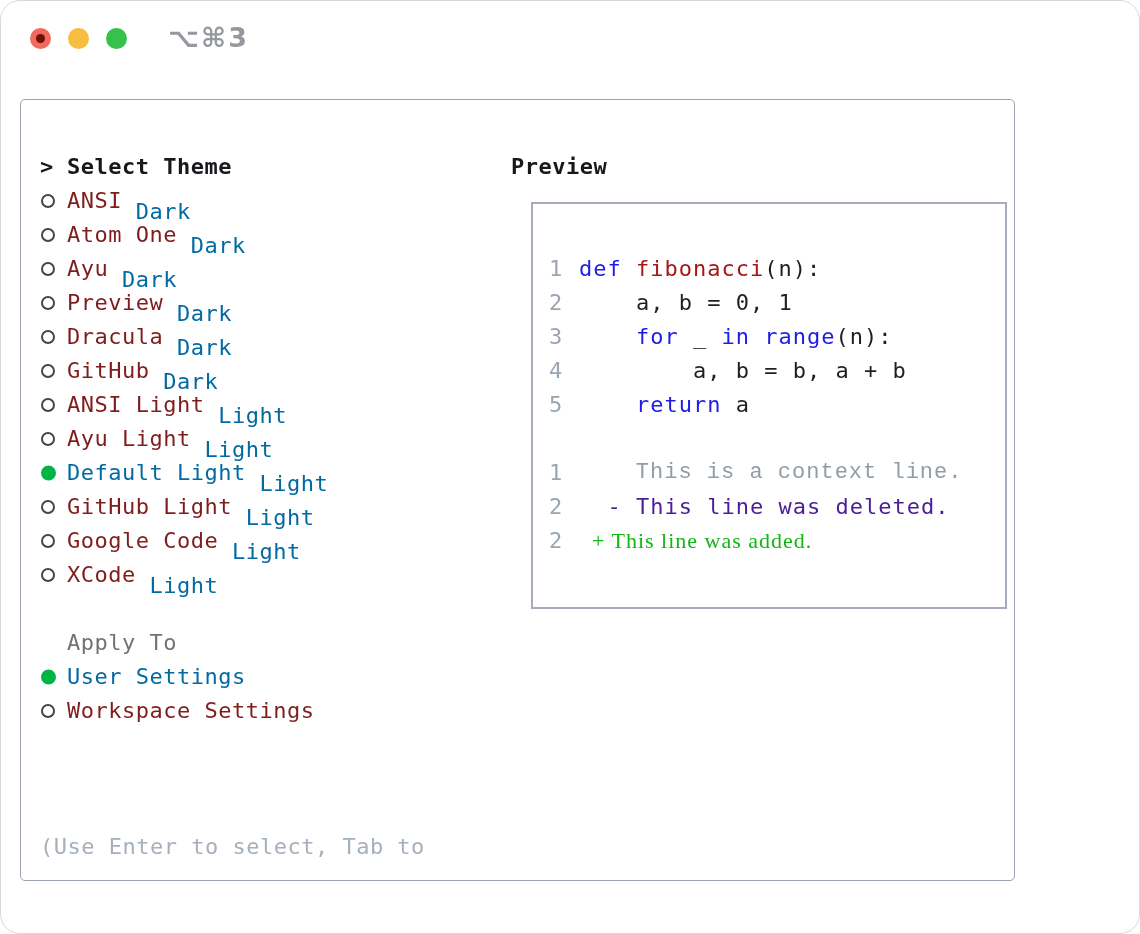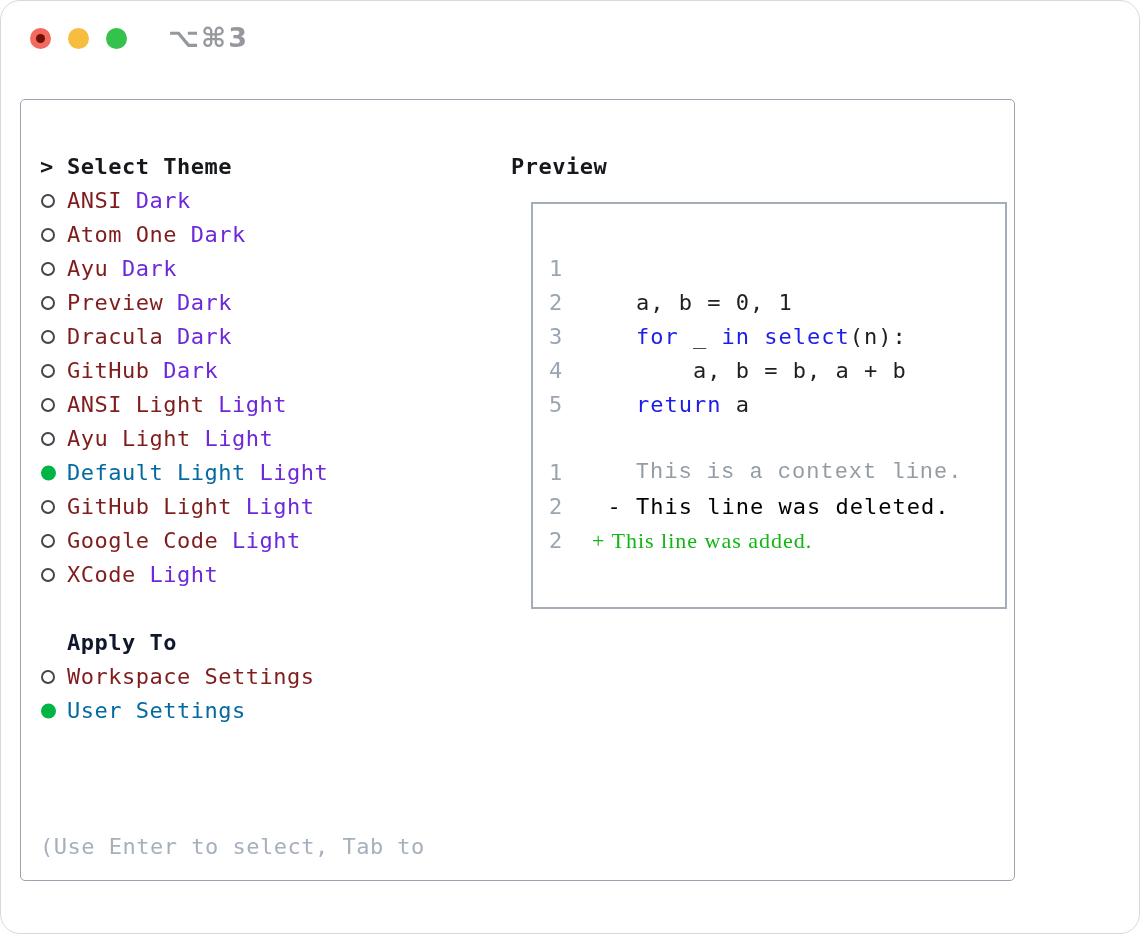--- a/index.html
+++ b/index.html
@@ -34,41 +34,41 @@
   .row{display:flex;height:34px;line-height:34px;font-size:22px;letter-spacing:.5px;}
   .marker{width:27px;flex:none;position:relative;}
   .radio{
     position:absolute;left:1px;top:50%;transform:translateY(-50%);
     width:14px;height:14px;border-radius:50%;
     border:2px solid #42474d;box-sizing:border-box;background:transparent;
   }
   .radio.on{width:15px;height:15px;border:none;background:#00b546;}
   .prompt{font-weight:bold;color:#16181b;}
   .hdr{font-weight:bold;color:#16181b;white-space:pre;text-align:right;}
-  .hdr2{font-weight:bold;color:#0f172a;white-space:pre;}
+  .hdr2{font-weight:normal;color:#737373;white-space:pre;}
   .item-label{color:#7f1d1d;white-space:pre;}
   .item-label.sel{color:#0369a1;}
-  .variant{color:#6d28d9;white-space:pre;}
+  .variant{color:#0369a1;white-space:pre;margin-top:11px;}
   .gap{height:34px;}
   .help{font-size:22px;line-height:34px;letter-spacing:.5px;color:#a6b0bc;white-space:pre;}
   
   .right-col{position:absolute;left:490px;top:50px;}
   .preview-title{font-weight:bold;font-size:22px;line-height:34px;letter-spacing:.5px;color:#16181b;}
   .preview-box{
     margin-left:20px;margin-top:18px;width:476px;height:407px;
     border:2px solid #a5adb8;box-sizing:border-box;
     padding:48px 0 0 16px;overflow:hidden;background:#ffffff;
   }
   .cline{display:flex;height:34px;line-height:34px;font-size:22px;}
   .lnum{width:30px;flex:none;color:#9aa5b1;letter-spacing:0;}
   .ctext{white-space:pre;letter-spacing:1px;color:#1d2023;}
   .tok-keyword{color:#1d1de8;}
   .tok-function{color:#a61717;}
   .diff-context{color:#939ca4;font-family:Liberation Mono, monospace;}
-  .diff-deleted{color:#000000;}
+  .diff-deleted{color:#4c1d95;}
   .diff-added{color:#13b513;font-family:Liberation Serif, serif;}
 </style>
 </head>
 <body>
 
 <div class="window">
 
   <div class="titlebar">
     <span class="tl tl-red">
         <span class="tl-dot"></span>
@@ -176,54 +176,55 @@
       <div class="gap"></div>
 
       <div class="row">
         <span class="marker"></span>
         <span class="hdr2">Apply To</span>
       </div>
 
       <div id="apply-items">
           <div class="row">
             <span class="marker">
+              <span class="radio on"></span>
+            </span>
+            <span class="item-label sel">User Settings</span>
+          </div>
+          <div class="row">
+            <span class="marker">
               <span class="radio"></span>
             </span>
             <span class="item-label">Workspace Settings</span>
-          </div>
-          <div class="row">
-            <span class="marker">
-              <span class="radio on"></span>
-            </span>
-            <span class="item-label sel">User Settings</span>
           </div>
         </div>
 
       <div class="gap"></div>
 
       <div class="help">
         <div>(Use Enter to select, Tab to</div>
         <div>change focus)</div>
       </div>
     </div>
 
     <div class="right-col">
       <div class="preview-title">Preview</div>
       <div class="preview-box">
         <div id="code-block">
             <div class="cline">
               <span class="lnum">1</span>
+              <span class="ctext"><span class="tok-keyword">def</span><span> </span><span class="tok-function">fibonacci</span><span>(n):</span></span>
             </div>
             <div class="cline">
               <span class="lnum">2</span>
               <span class="ctext"><span>    a, b = 0, 1</span></span>
             </div>
             <div class="cline">
               <span class="lnum">3</span>
-              <span class="ctext"><span>    </span><span class="tok-keyword">for</span><span> _ </span><span class="tok-keyword">in</span><span> </span><span class="tok-keyword">select</span><span>(n):</span></span>
+              <span class="ctext"><span>    </span><span class="tok-keyword">for</span><span> _ </span><span class="tok-keyword">in</span><span> </span><span class="tok-keyword">range</span><span>(n):</span></span>
             </div>
             <div class="cline">
               <span class="lnum">4</span>
               <span class="ctext"><span>        a, b = b, a + b</span></span>
             </div>
             <div class="cline">
               <span class="lnum">5</span>
               <span class="ctext"><span>    </span><span class="tok-keyword">return</span><span> a</span></span>
             </div>
           </div>

